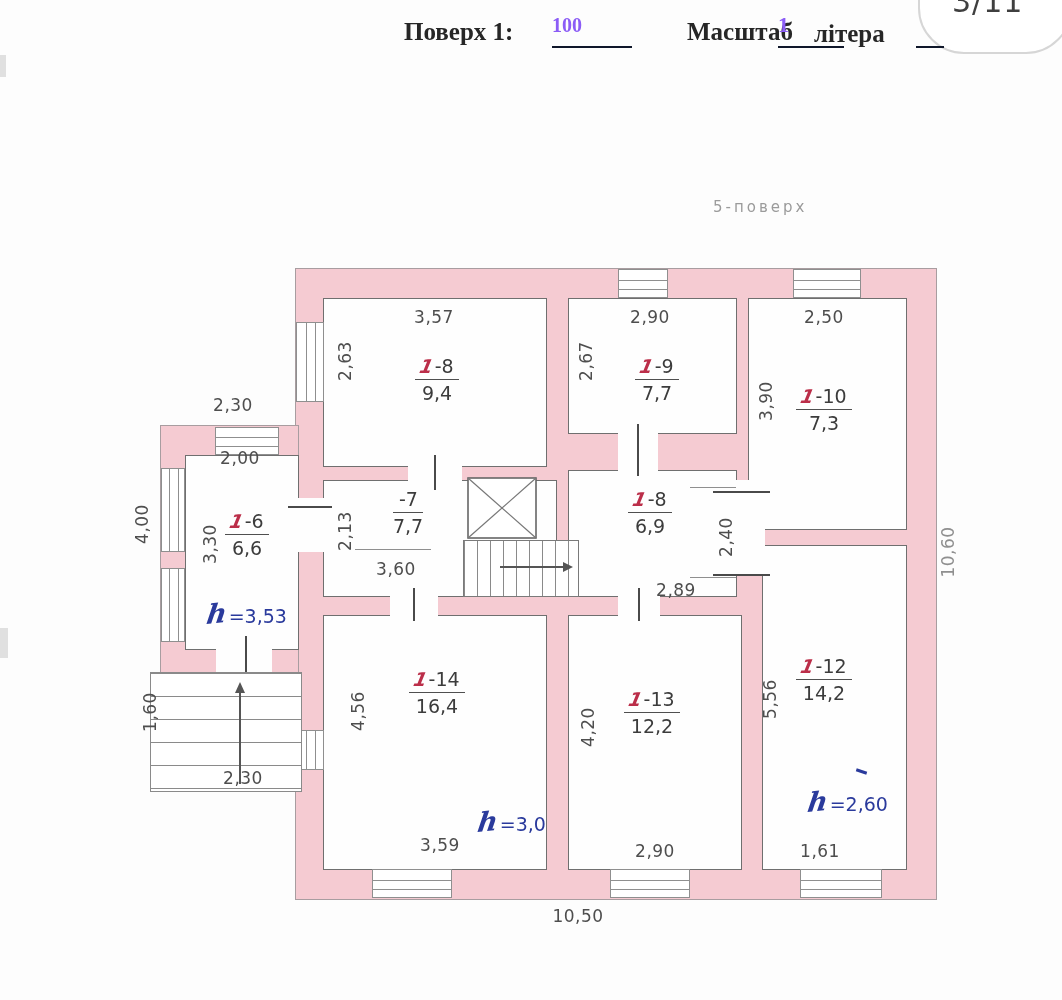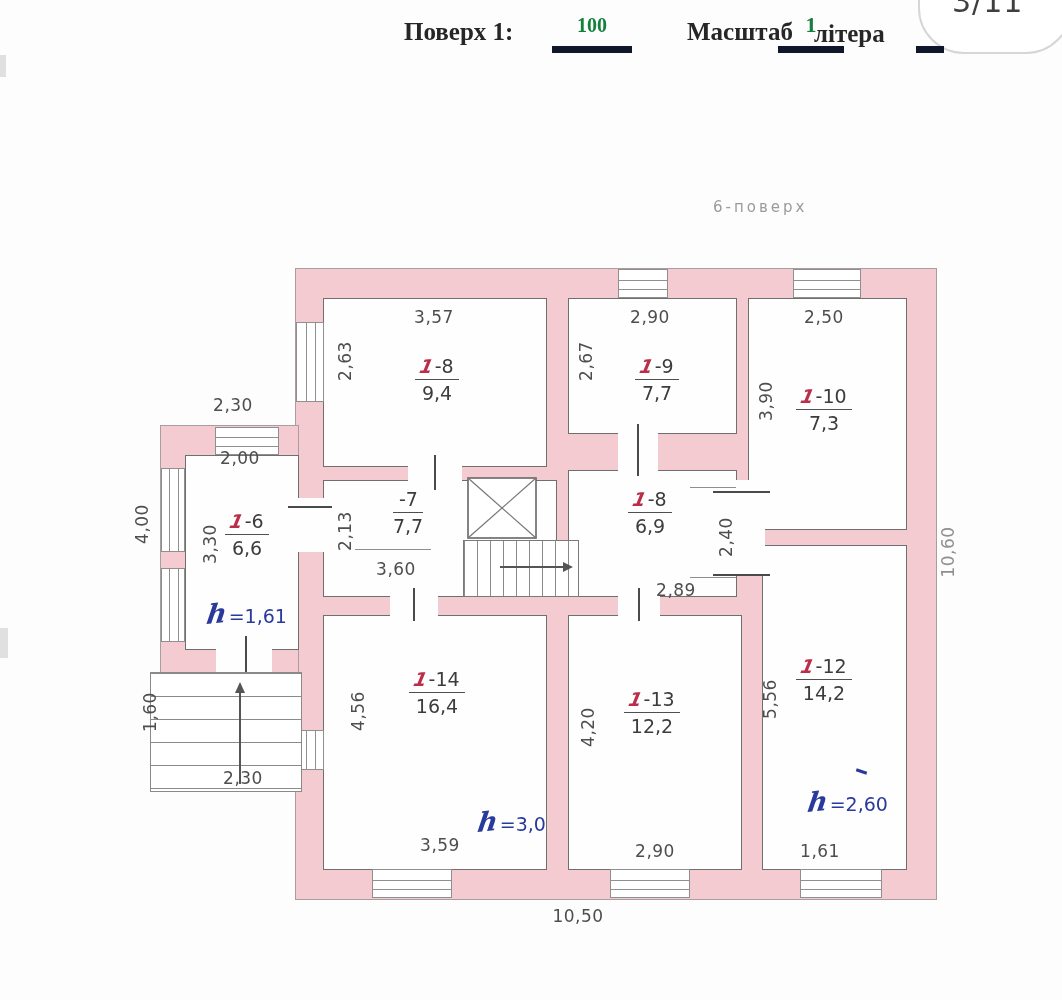--- a/index.html
+++ b/index.html
@@ -9,23 +9,23 @@
     font-family:"DejaVu Sans", sans-serif;
   }
   .abs { position:absolute; }
 
   
   .hdr-label {
     position:absolute; font-family:"Liberation Serif", serif;
     font-size:25px; font-weight:600; color:#262626; white-space:nowrap;
   }
   .hdr-fill {
-    position:absolute; text-align:center;
-    border-bottom:7px solid #0f172a;
-    font-family:"Liberation Serif", serif; font-weight:700; color:#15803d;
+    position:absolute; 
+    border-bottom:2px solid #0f172a;
+    font-family:"Liberation Serif", serif; font-weight:700; color:#8b5cf6;
   }
   .corner-bubble {
     position:absolute; background:#fff;
     border:2px solid #d6d6d6; border-radius:46px;
   }
   .corner-text {
     position:absolute; font-size:30px; color:#3f3f3f; letter-spacing:1px;
     font-family:"DejaVu Sans", sans-serif;
   }
 
@@ -95,21 +95,21 @@
 
   <div class="hdr-label" style="left:814px;top:20px">літера</div>
   <div class="hdr-fill" style="left:916px;top:14px;width:28px;height:32px;font-size:20px;z-index:6"></div>
 
   <div class="corner-bubble" style="left:918px;top:-62px;width:150px;height:112px;z-index:4"></div>
   <div class="corner-text" style="left:952px;top:-16px;z-index:5">3/11</div>
 
   <div class="smudge" style="left:0;top:55px;width:6px;height:22px"></div>
   <div class="smudge" style="left:0;top:628px;width:8px;height:30px"></div>
 
-  <div class="caption" style="left:713px;top:198px">6-поверх</div>
+  <div class="caption" style="left:713px;top:198px">5-поверх</div>
 
   <div class="slab" style="left:295px;top:268px;width:640px;height:630px"></div>
   <div class="slab" style="left:160px;top:425px;width:137px;height:247px"></div>
 
   <div class="room" style="left:323px;top:298px;width:222px;height:167px"></div>
   <div class="room" style="left:568px;top:298px;width:167px;height:134px"></div>
   <div class="room" style="left:748px;top:298px;width:157px;height:230px"></div>
   <div class="room" style="left:185px;top:455px;width:112px;height:193px"></div>
   <div class="room" style="left:323px;top:480px;width:232px;height:115px"></div>
   <div class="room" style="left:568px;top:470px;width:167px;height:125px"></div>
@@ -199,21 +199,21 @@
   <div class="rlabel" style="left:602px;top:688px">
     <span class="rnum"><i class="pre">1</i><span>-13</span></span>
     <span class="rarea">12,2</span>
   </div>
   <div class="rlabel" style="left:774px;top:655px">
     <span class="rnum"><i class="pre">1</i><span>-12</span></span>
     <span class="rarea">14,2</span>
   </div>
 
   <div class="hnote" style="left:197px;top:598px">
-    <span class="sym">h</span><span>=1,61</span>
+    <span class="sym">h</span><span>=3,53</span>
   </div>
   <div class="hnote" style="left:462px;top:806px">
     <span class="sym">h</span><span>=3,0</span>
   </div>
   <div class="hnote" style="left:798px;top:786px">
     <span class="sym">h</span><span>=2,60</span>
   </div>
   <div class="ink-mark" style="left:856px;top:770px;width:11px;height:3px;transform:rotate(18deg)"></div>
 
   <div class="dim" style="left:399px;top:307px">3,57</div>

